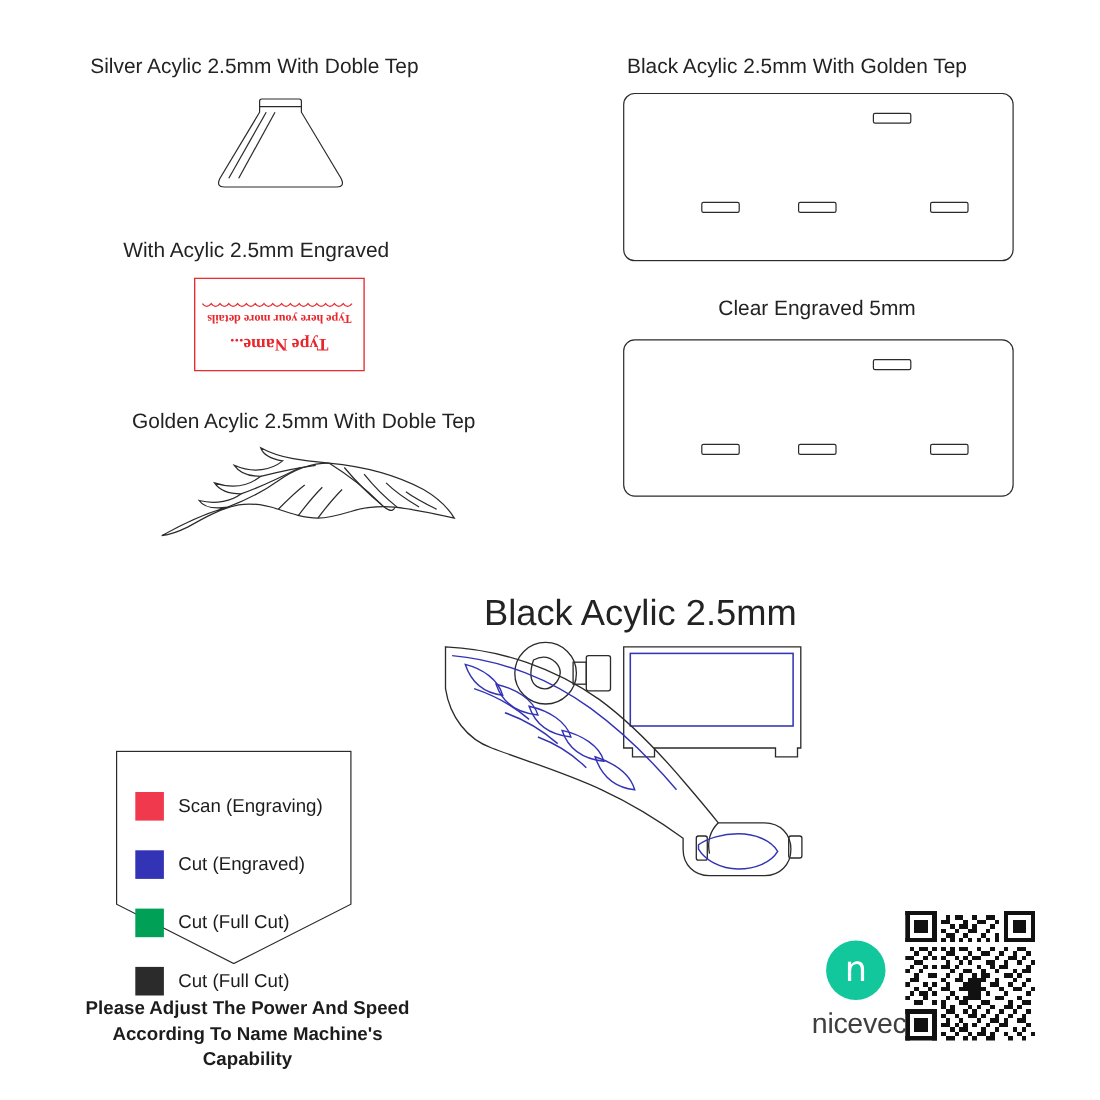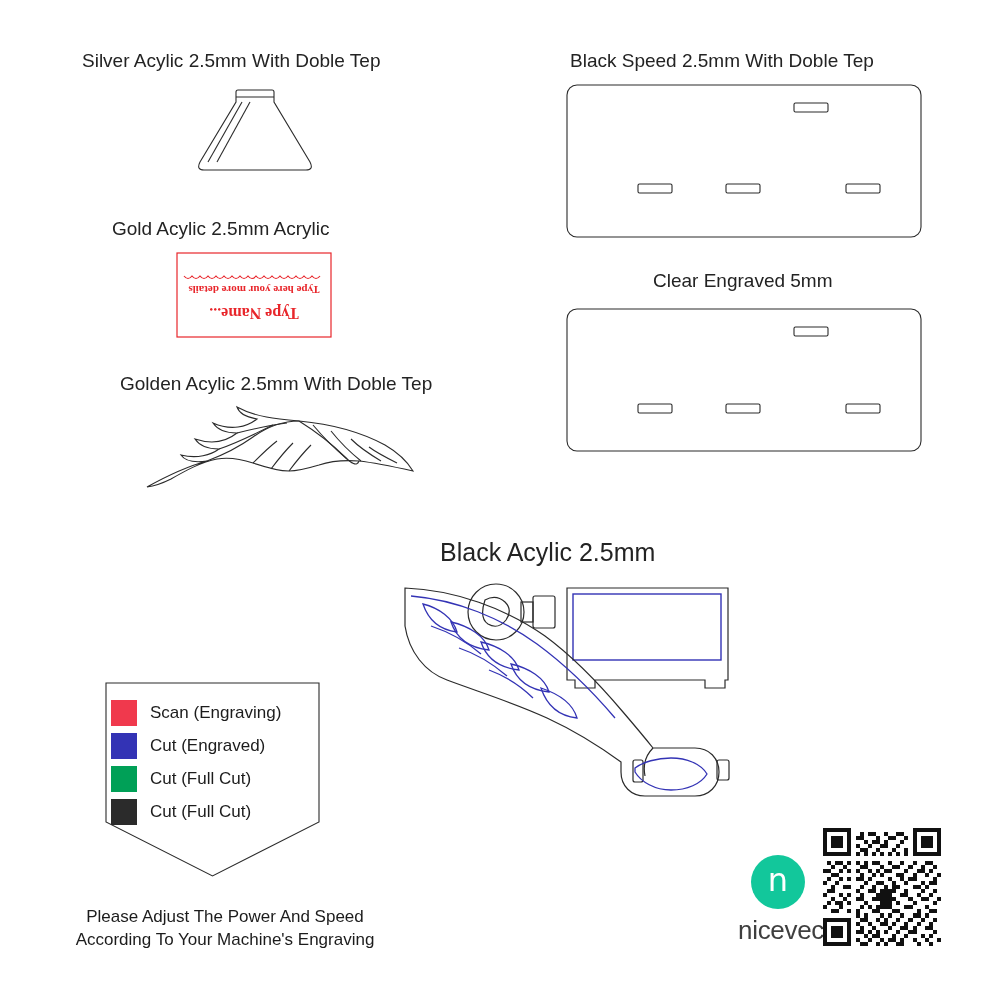--- a/index.html
+++ b/index.html
@@ -22,21 +22,21 @@
     height: 1000px;
   }
   .label {
     position: absolute;
     font-size: 19px;
     color: #232323;
     white-space: nowrap;
     font-family: "Liberation Sans", sans-serif;
   }
   .label.big {
-    font-size: 25px;
+    font-size: 33px;
   }
   .part {
     position: absolute;
   }
   .part svg { display: block; }
 
   
   #legend-wrap {
     position: absolute;
     left: 105px;
@@ -48,21 +48,22 @@
     position: absolute;
     left: 0; top: 0;
     width: 215px;
     padding: 14px 0 0 0;
     box-sizing: border-box;
   }
   .legend-row {
     display: flex;
     align-items: center;
     height: 33px;
-    padding-left: 6px;
+    padding-left: 18px;
+    margin-top: 20px;
   }
   .swatch {
     width: 26px;
     height: 26px;
     margin-right: 13px;
     flex: none;
   }
   .legend-text {
     font-size: 17px;
     color: #1c1c1c;
@@ -70,20 +71,21 @@
   }
   #legend-note {
     position: absolute;
     left: 60px;
     top: 905px;
     width: 330px;
     text-align: center;
     font-size: 17px;
     line-height: 23px;
     color: #1c1c1c;
+    font-weight: bold;
   }
 
   
   #brand {
     position: absolute;
     left: 738px;
     top: 855px;
     width: 80px;
     text-align: center;
   }
@@ -122,23 +124,23 @@
     font-family: "Liberation Serif", serif;
     font-weight: bold;
   }
 </style>
 </head>
 <body>
 
 <div class="canvas">
 
   <div class="label" style="left:82px; top:50px;">Silver Acylic 2.5mm With Doble Tep</div>
-  <div class="label" style="left:112px; top:218px;">Gold Acylic 2.5mm Acrylic</div>
+  <div class="label" style="left:112px; top:218px;">With Acylic 2.5mm Engraved</div>
   <div class="label" style="left:84px; top:373px;margin-left:36px;">Golden Acylic 2.5mm With Doble Tep</div>
-  <div class="label" style="left:570px; top:50px;">Black Speed 2.5mm With Doble Tep</div>
+  <div class="label" style="left:570px; top:50px;">Black Acylic 2.5mm With Golden Tep</div>
   <div class="label" style="left:653px; top:270px;">Clear Engraved 5mm</div>
   <div class="label big" style="left:440px; top:538px;">Black Acylic 2.5mm</div>
 
   <div class="part" style="left:190px; top:88px;">
     <svg width="130" height="90" viewBox="0 0 130 90">
       <g fill="none" stroke="#2b2b2b" stroke-width="1.1">
         <path d="M46 4 L46 14 L10 74 Q6 82 14 82 L116 82 Q124 82 120 74 L84 14 L84 4 Q84 2 82 2 L48 2 Q46 2 46 4 Z"></path>
         <path d="M52 14 L18 74"></path>
         <path d="M60 14 L27 74"></path>
         <path d="M46 9 L84 9"></path>
@@ -251,21 +253,21 @@
       </div>
       <div class="legend-row">
         <div class="swatch" style="background:#2b2b2b"></div>
         <div class="legend-text">Cut (Full Cut)</div>
       </div>
     </div>
   </div>
 
   <div id="legend-note">
     <div>Please Adjust The Power And Speed</div>
-    <div>According To Your Machine's Engraving</div>
+    <div>According To Name Machine's Capability</div>
   </div>
 
   <div id="brand">
     <div id="brand-mark" style="background: rgb(18, 199, 155);">
       <span>n</span>
     </div>
     <div id="brand-name">nicevect</div>
   </div>
 
   <div id="qr">

